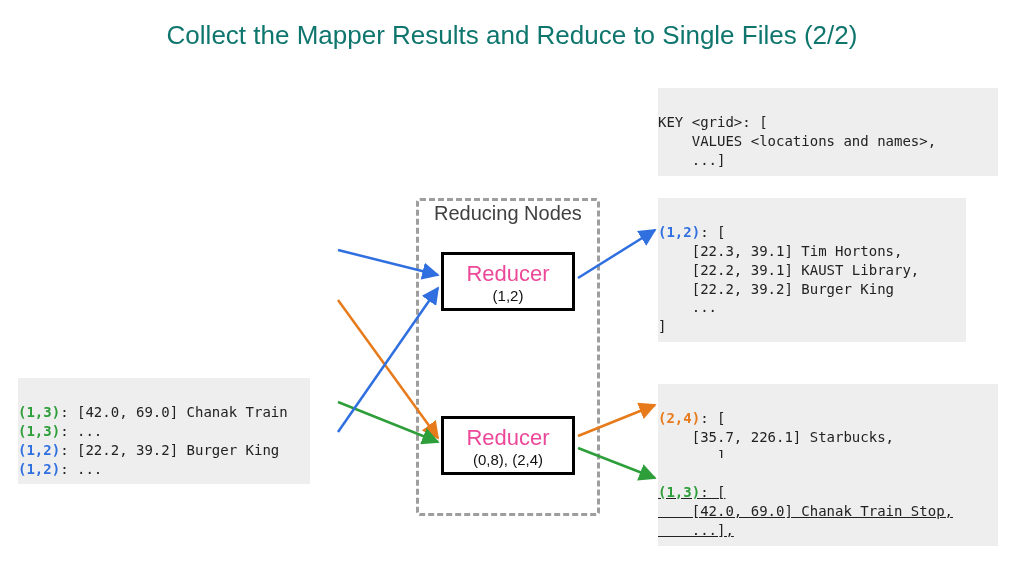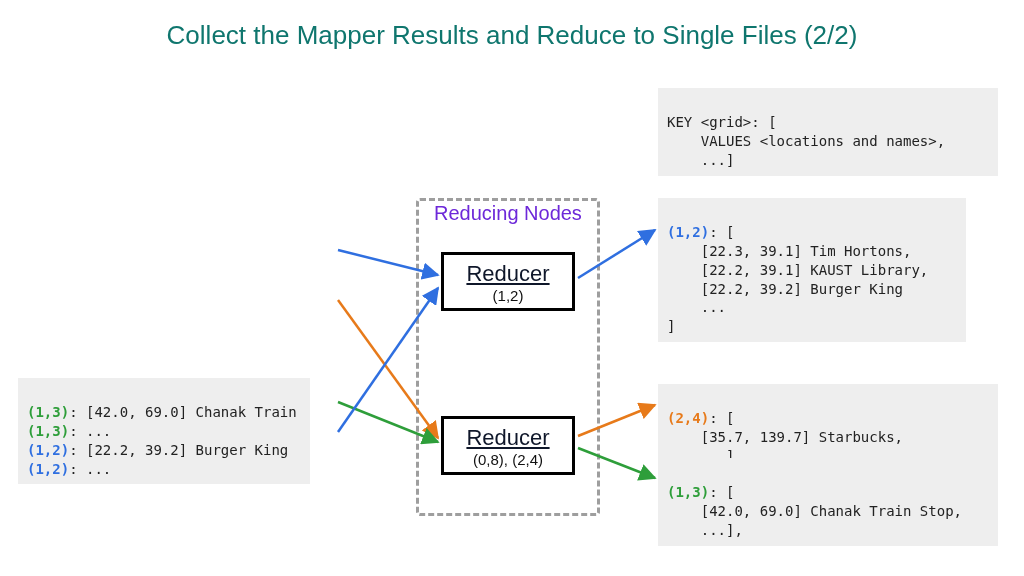--- a/index.html
+++ b/index.html
@@ -4,43 +4,43 @@
 <style>
   * { margin: 0; padding: 0; box-sizing: border-box; }
   html, body { width: 1024px; height: 576px; font-family: Arial, Helvetica, sans-serif; background: #fff; }
   .stage { position: relative; width: 1024px; height: 576px; }
   .title { position: absolute; top: 20px; left: 0; right: 0; text-align: center; font-size: 26px; color: #0f766e; }
   .codebox {
     position: absolute;
     background: #eeeeee;
     font-family: Consolas, Menlo, monospace;
     font-size: 14px;
-    padding: 6px 9px;
+    padding: 6px 0;
     white-space: pre;
     line-height: 1.35;
     color: #222;
   }
   .reducing-container {
     position: absolute;
     border: 3px dashed #9e9e9e;
     border-radius: 4px;
   }
   .reducing-label {
     position: absolute;
     font-size: 20px;
-    color: #6d28d9;
+    color: #404040;
   }
   .reducer-box {
     position: absolute;
     border: 3px solid #000;
     background: #fff;
     text-align: center;
     padding: 6px 6px 4px 6px;
   }
-  .reducer-title { font-size: 22px; color: #0f172a; text-decoration: underline; }
+  .reducer-title { font-size: 22px; color: #ec4899; }
   .reducer-sub { font-size: 15px; color: #111; }
   svg.arrows { position: absolute; top: 0; left: 0; width: 1024px; height: 576px; pointer-events: none; }
   .k12 { color: #2f6fe0; font-weight: bold; }
   .k13 { color: #2e9e3a; font-weight: bold; }
   .k24 { color: #e77a1a; font-weight: bold; }
 </style>
 </head>
 <body>
 
 <div class="stage">
@@ -74,24 +74,24 @@
   <div class="codebox" style="left:658px; top:198px; width:308px;">
 <span class="k12">(1,2)</span><span>: [</span>
 <span>    [22.3, 39.1] Tim Hortons,</span>
 <span>    [22.2, 39.1] KAUST Library,</span>
 <span>    [22.2, 39.2] Burger King</span>
 <span>    ...</span>
 <span>]</span></div>
 
   <div class="codebox" style="left:658px; top:384px; width:340px;">
 <span class="k24">(2,4)</span><span>: [</span>
-<span>    [35.7, 139.7] Starbucks,</span>
+<span>    [35.7, 226.1] Starbucks,</span>
 <span>    ...]</span></div>
 
-  <div class="codebox" style="left:658px; top:458px; width:340px;">
+  <div class="codebox" style="left:658px; top:458px; width:340px;text-decoration:underline;">
 <span class="k13">(1,3)</span><span>: [</span>
 <span>    [42.0, 69.0] Chanak Train Stop,</span>
 <span>    ...],</span></div>
 
   <svg class="arrows">
     <defs>
       <marker id="ah-blue" viewBox="0 0 10 10" refX="9" refY="5" markerWidth="7" markerHeight="7" orient="auto-start-reverse">
         <path d="M 0 0 L 10 5 L 0 10 z" fill="#2f6fe0"></path>
       </marker>
       <marker id="ah-orange" viewBox="0 0 10 10" refX="9" refY="5" markerWidth="7" markerHeight="7" orient="auto-start-reverse">

